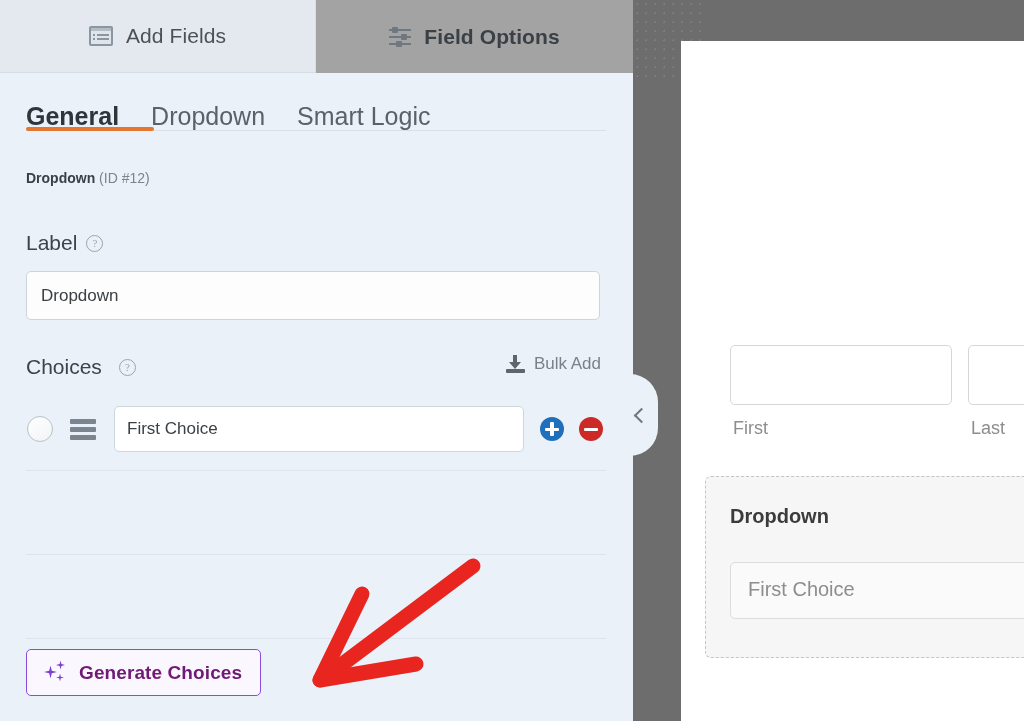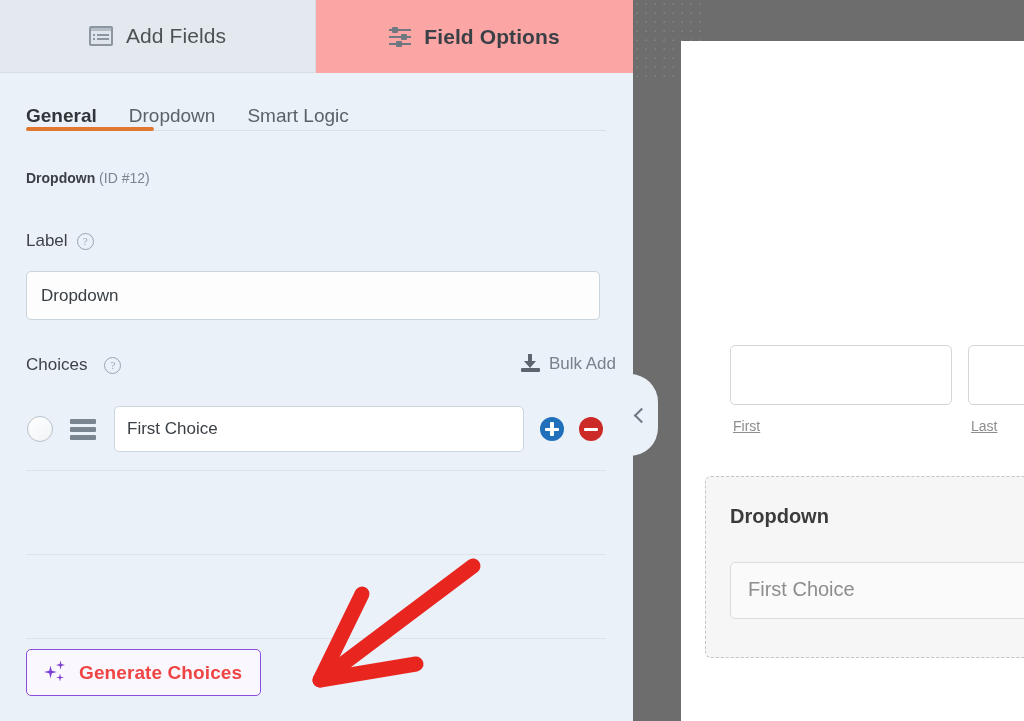--- a/index.html
+++ b/index.html
@@ -26,21 +26,21 @@
     gap: 13px; cursor: pointer; position: relative;
   }
   .tab-addfields {
     width: 316px;
     background: #e4e9ef;
     border-right: 1px solid #d6dde4;
     border-bottom: 1px solid #d6dde4;
   }
   .tab-fieldoptions {
     width: 317px;
-    background: #fca5a5;
+    background: #a3a3a3;
   }
   .tab-label { font-size: 21px; color: #444a4f; letter-spacing: .1px; }
   .tab-addfields .tab-label { color: #4b5155; }
   .tab-fieldoptions .tab-label { font-weight: 700; color: #3a4045; }
 
   
   .ico-form { width: 24px; height: 20px; position: relative; }
   .ico-form .fr {
     position:absolute; left:0; top:0; width:24px; height:20px;
     border:2px solid #8c96a0; border-radius:2px; background:#dfe5eb;
@@ -58,21 +58,21 @@
   .ico-sliders .kn { position:absolute; width:6px; height:6px; background:#6f7880; border-radius:1px; }
   .ico-sliders .ln1 { top:2px; } .ico-sliders .kn1 { top:0px; left:3px; }
   .ico-sliders .ln2 { top:9px; } .ico-sliders .kn2 { top:7px; left:12px; }
   .ico-sliders .ln3 { top:16px; } .ico-sliders .kn3 { top:14px; left:7px; }
 
   
   .subtabs {
     position: absolute; left: 0; top: 73px; width: 633px; height: 60px;
     display: flex; align-items: center; padding-left: 26px; gap: 32px;
   }
-  .subtab { font-size: 19px; color: #5a6167; cursor: pointer; padding-bottom: 2px; margin-top: 28px; }
+  .subtab { font-size: 25px; color: #5a6167; cursor: pointer; padding-bottom: 2px; margin-top: 28px; }
   .subtab.active { font-weight: 700; color: #2f3539; }
   .subtab-underline {
     position: absolute; left: 26px; top: 127px; width: 128px; height: 4px;
     background: #e27730; border-radius: 2px;
   }
   .subtabs-rule {
     position: absolute; left: 26px; top: 130px; width: 580px; height: 1px;
     background: #d8e0e8;
   }
 
@@ -82,43 +82,43 @@
     font-size: 14px; color: #3a4045;
   }
   .field-heading .ftitle { font-weight: 700; }
   .field-heading .fid { color: #7b858e; font-weight: 400; }
 
   
   .lbl-row {
     position: absolute; left: 26px; top: 231px;
     display:flex; align-items:center; gap: 9px;
   }
-  .lbl-text { font-size: 17px; color: #3d4348; }
+  .lbl-text { font-size: 21px; color: #3d4348; }
   .help-ico {
     width: 17px; height: 17px; border-radius: 50%;
     border: 1.5px solid #9aa4ad; color: #9aa4ad;
     font-size: 11px; line-height: 14px; text-align:center;
     font-family: "Liberation Serif", serif;
   }
   .label-input {
     position: absolute; left: 26px; top: 271px;
     width: 574px; height: 49px;
     background: #fdfdfd; border: 1px solid #ccd4dc; border-radius: 5px;
     font-size: 17px; color: #3a4045; padding: 0 14px;
     font-family: "Liberation Sans", sans-serif;
   }
 
   
   .choices-row {
     position: absolute; left: 26px; top: 355px;
     display:flex; align-items:center; gap: 17px;
   }
   .bulk-add {
-    position: absolute; right: 17px; top: 354px;
-    display:flex; align-items:flex-start; gap: 9px; cursor:pointer;
+    position: absolute; right: 32px; top: 354px;
+    display:flex; align-items:center; gap: 9px; cursor:pointer;
   }
   .bulk-add-text { font-size: 17px; color: #78828b; }
   .ico-download { width: 19px; height: 18px; position: relative; }
   .ico-download .stem { position:absolute; left:7.5px; top:0; width:4px; height:9px; background:#5d666e; }
   .ico-download .head {
     position:absolute; left:3px; top:7px; width:0; height:0;
     border-left: 6.5px solid transparent; border-right: 6.5px solid transparent;
     border-top: 7px solid #5d666e;
   }
   .ico-download .tray { position:absolute; left:0; bottom:0; width:19px; height:4px; background:#5d666e; border-radius:1px; }
@@ -163,21 +163,21 @@
   .btn-circle .v { position:absolute; left:10.2px; top:5px; width:3.5px; height:14px; background:#fff; border-radius:1px; }
 
   
   .gen-btn {
     position:absolute; left: 26px; top: 649px;
     height: 47px; padding: 0 18px 0 16px;
     display:flex; align-items:center; gap: 12px;
     background: #fbf7ff; border: 1px solid #8a4ddb; border-radius: 5px;
     cursor: pointer;
   }
-  .gen-label { font-size: 19px; font-weight: 700; color: #ef4444; letter-spacing:.1px; }
+  .gen-label { font-size: 19px; font-weight: 700; color: #701a75; letter-spacing:.1px; }
   .ico-sparkle { position:relative; width: 24px; height: 24px; }
   .spark { position:absolute; background:#7b3fd1; }
   .spark.s-big {
     left:1px; top:5px; width:13px; height:13px;
     clip-path: polygon(50% 0%, 60% 40%, 100% 50%, 60% 60%, 50% 100%, 40% 60%, 0% 50%, 40% 40%);
   }
   .spark.s-mid {
     left:13px; top:0px; width:9px; height:9px;
     clip-path: polygon(50% 0%, 60% 40%, 100% 50%, 60% 60%, 50% 100%, 40% 60%, 0% 50%, 40% 40%);
   }
@@ -208,21 +208,21 @@
     font-size: 21px; font-weight: 700; color: #3b3b3b;
   }
   .req-star { color:#d63638; font-size: 20px; margin-left: 4px; }
 
   .name-box {
     position:absolute; top: 345px; height: 60px;
     border:1px solid #d6d6d6; border-radius: 5px; background:#fff;
   }
   .name-box.first { left: 730px; width: 222px; }
   .name-box.last  { left: 968px; width: 222px; }
-  .name-sub { position:absolute; top: 418px; font-size: 14px; color:#8d8d8d;text-decoration:underline; }
+  .name-sub { position:absolute; top: 418px; font-size: 18px; color:#8d8d8d; }
   .name-sub.first { left: 733px; }
   .name-sub.last  { left: 971px; }
 
   .dd-block {
     position:absolute; left: 705px; top: 476px; width: 340px; height: 182px;
     background: #f6f6f6; border: 1px dashed #c4c4c4; border-radius: 6px;
   }
   .dd-title {
     position:absolute; left: 730px; top: 505px;
     font-size: 20px; font-weight: 700; color: #3b3b3b;

